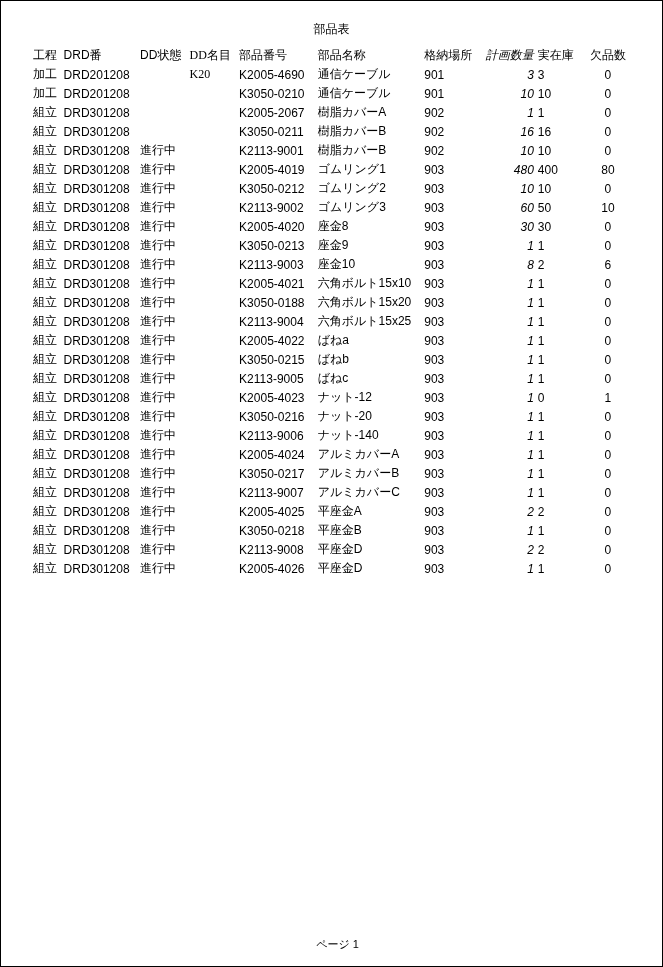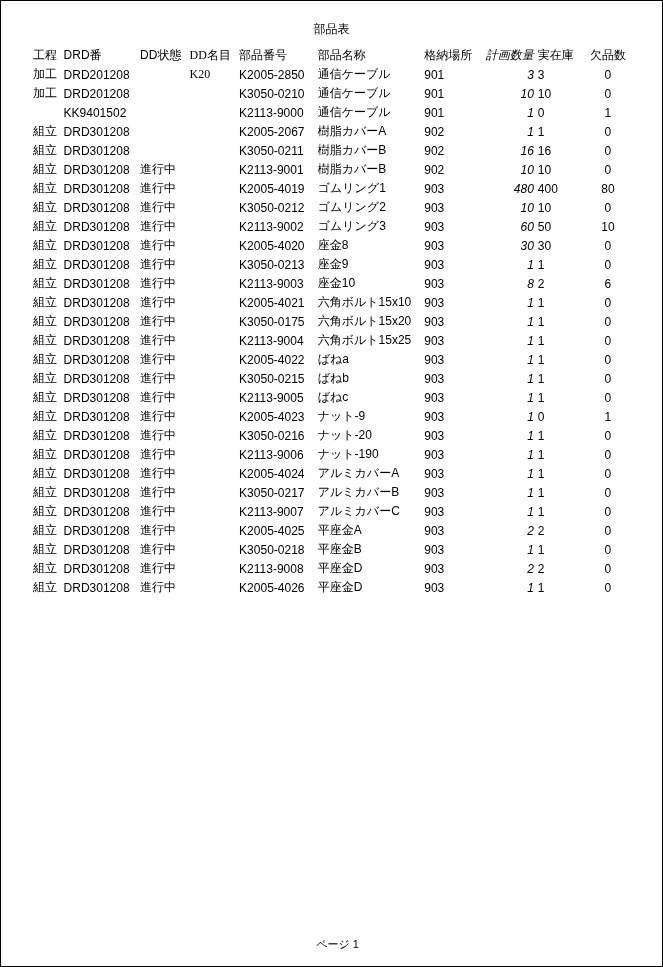--- a/index.html
+++ b/index.html
@@ -81,52 +81,40 @@
       <th class="col-stock num">実在庫</th>
       <th class="col-short num">欠品数</th>
     </tr>
   </thead>
   <tbody id="table-body">
       <tr>
         <td class="col-process">加工</td>
         <td class="col-drd">DRD201208</td>
         <td class="col-ddstatus"></td>
         <td class="col-ddname">K20</td>
-        <td class="col-partno">K2005-2850</td>
+        <td class="col-partno">K2005-4690</td>
         <td class="col-partname">通信ケーブル</td>
         <td class="col-loc num">901</td>
         <td class="col-plan num">3</td>
         <td class="col-stock num">3</td>
         <td class="col-short num">0</td>
       </tr>
       <tr>
         <td class="col-process">加工</td>
         <td class="col-drd">DRD201208</td>
         <td class="col-ddstatus"></td>
         <td class="col-ddname"></td>
         <td class="col-partno">K3050-0210</td>
         <td class="col-partname">通信ケーブル</td>
         <td class="col-loc num">901</td>
         <td class="col-plan num">10</td>
         <td class="col-stock num">10</td>
         <td class="col-short num">0</td>
       </tr>
       <tr>
-        <td class="col-process"></td>
-        <td class="col-drd">KK9401502</td>
-        <td class="col-ddstatus"></td>
-        <td class="col-ddname"></td>
-        <td class="col-partno">K2113-9000</td>
-        <td class="col-partname">通信ケーブル</td>
-        <td class="col-loc num">901</td>
-        <td class="col-plan num">1</td>
-        <td class="col-stock num">0</td>
-        <td class="col-short num">1</td>
-      </tr>
-      <tr>
         <td class="col-process">組立</td>
         <td class="col-drd">DRD301208</td>
         <td class="col-ddstatus"></td>
         <td class="col-ddname"></td>
         <td class="col-partno">K2005-2067</td>
         <td class="col-partname">樹脂カバーA</td>
         <td class="col-loc num">902</td>
         <td class="col-plan num">1</td>
         <td class="col-stock num">1</td>
         <td class="col-short num">0</td>
@@ -237,21 +225,21 @@
         <td class="col-loc num">903</td>
         <td class="col-plan num">1</td>
         <td class="col-stock num">1</td>
         <td class="col-short num">0</td>
       </tr>
       <tr>
         <td class="col-process">組立</td>
         <td class="col-drd">DRD301208</td>
         <td class="col-ddstatus">進行中</td>
         <td class="col-ddname"></td>
-        <td class="col-partno">K3050-0175</td>
+        <td class="col-partno">K3050-0188</td>
         <td class="col-partname">六角ボルト15x20</td>
         <td class="col-loc num">903</td>
         <td class="col-plan num">1</td>
         <td class="col-stock num">1</td>
         <td class="col-short num">0</td>
       </tr>
       <tr>
         <td class="col-process">組立</td>
         <td class="col-drd">DRD301208</td>
         <td class="col-ddstatus">進行中</td>
@@ -298,21 +286,21 @@
         <td class="col-plan num">1</td>
         <td class="col-stock num">1</td>
         <td class="col-short num">0</td>
       </tr>
       <tr>
         <td class="col-process">組立</td>
         <td class="col-drd">DRD301208</td>
         <td class="col-ddstatus">進行中</td>
         <td class="col-ddname"></td>
         <td class="col-partno">K2005-4023</td>
-        <td class="col-partname">ナット-9</td>
+        <td class="col-partname">ナット-12</td>
         <td class="col-loc num">903</td>
         <td class="col-plan num">1</td>
         <td class="col-stock num">0</td>
         <td class="col-short num">1</td>
       </tr>
       <tr>
         <td class="col-process">組立</td>
         <td class="col-drd">DRD301208</td>
         <td class="col-ddstatus">進行中</td>
         <td class="col-ddname"></td>
@@ -322,21 +310,21 @@
         <td class="col-plan num">1</td>
         <td class="col-stock num">1</td>
         <td class="col-short num">0</td>
       </tr>
       <tr>
         <td class="col-process">組立</td>
         <td class="col-drd">DRD301208</td>
         <td class="col-ddstatus">進行中</td>
         <td class="col-ddname"></td>
         <td class="col-partno">K2113-9006</td>
-        <td class="col-partname">ナット-190</td>
+        <td class="col-partname">ナット-140</td>
         <td class="col-loc num">903</td>
         <td class="col-plan num">1</td>
         <td class="col-stock num">1</td>
         <td class="col-short num">0</td>
       </tr>
       <tr>
         <td class="col-process">組立</td>
         <td class="col-drd">DRD301208</td>
         <td class="col-ddstatus">進行中</td>
         <td class="col-ddname"></td>

